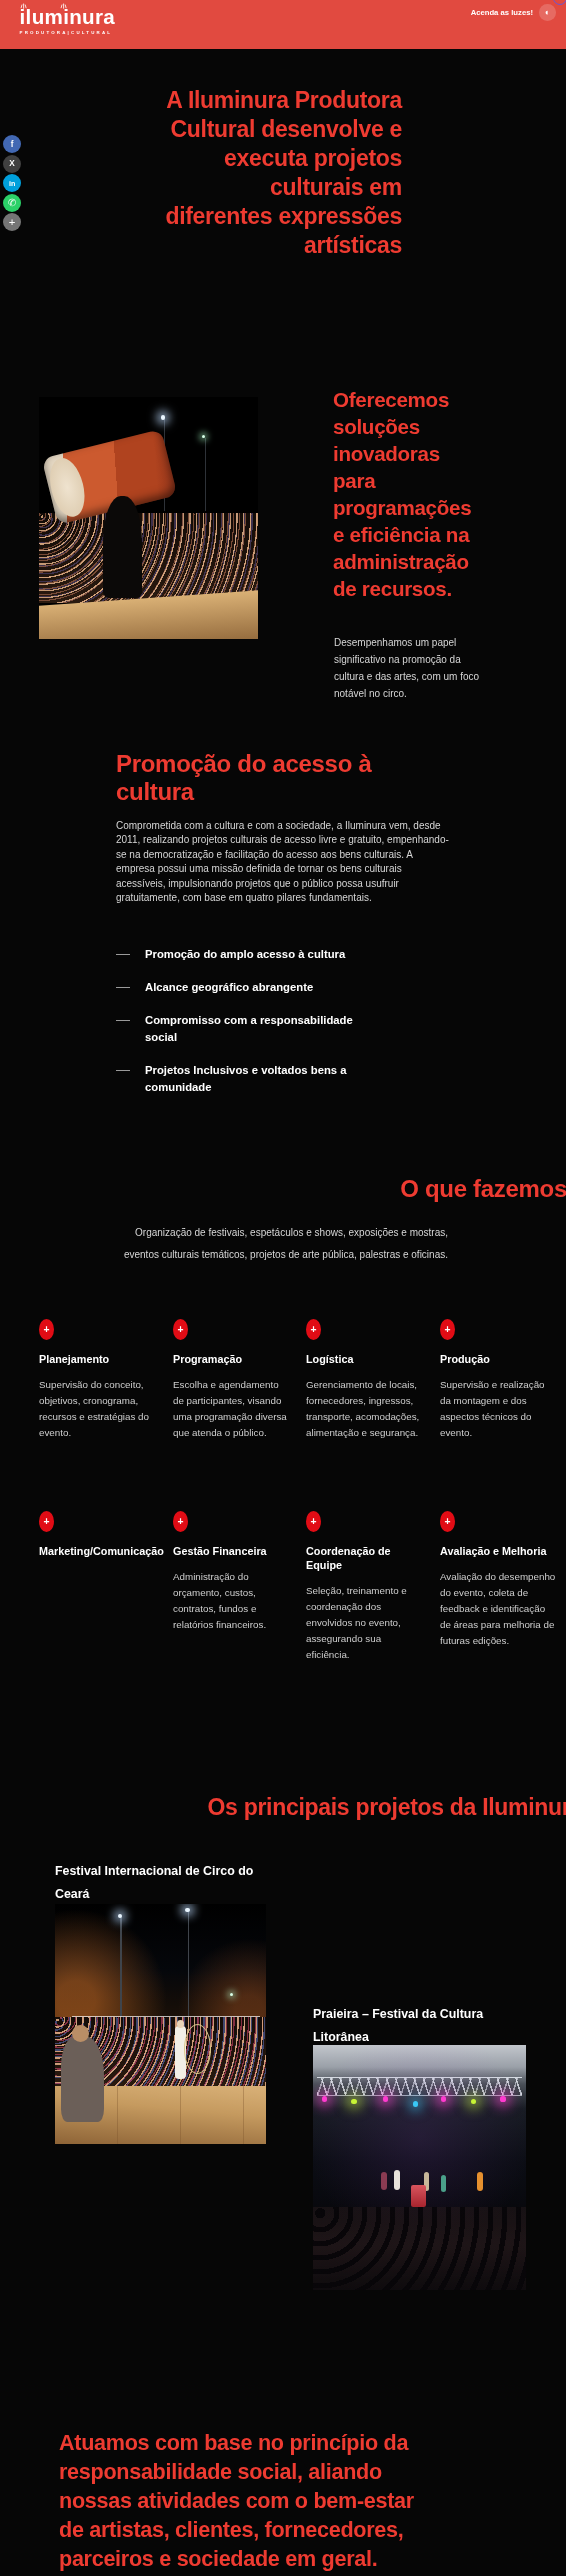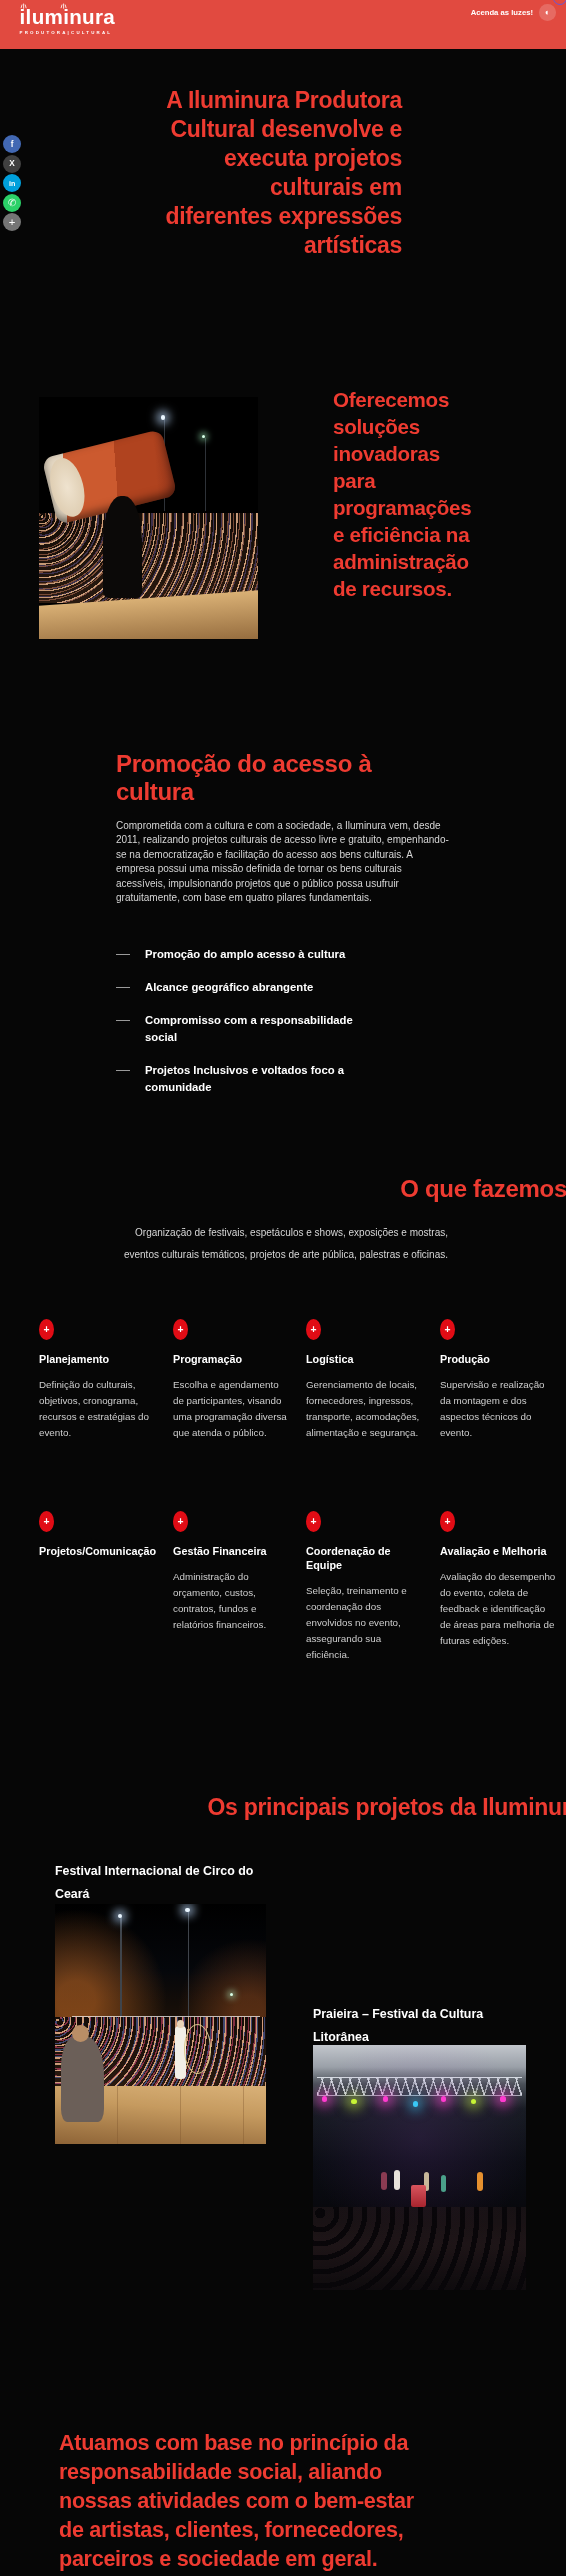--- a/index.html
+++ b/index.html
@@ -167,56 +167,57 @@
     <div class="p1-glow" style="left:74.5%;top:15.5%;width:3.1px;height:3.1px;box-shadow:0 0 6.2px 2.6px rgba(170,255,200,.6);background:#d8ffe8;"></div>
     <div class="p1-crowd"></div>
     <div class="p1-floor"></div>
     <div class="p1-drum">
         <div class="p1-drumhead"></div>
       </div>
     <div class="p1-performer"></div>
   </div>
 
   <h2 class="abs red h-big about-heading" style="margin:0;">Oferecemos soluções inovadoras para programações e eficiência na administração de recursos.</h2>
+  <p class="abs gray-p about-para" style="margin:0;">Desempenhamos um papel significativo na promoção da cultura e das artes, com um foco notável no circo.</p>
 
   <h2 class="abs red h-big promo-heading" style="margin:0;">Promoção do acesso à cultura</h2>
   <p class="abs gray-p promo-para" style="margin:0;">Comprometida com a cultura e com a sociedade, a Iluminura vem, desde 2011, realizando projetos culturais de acesso livre e gratuito, empenhando-se na democratização e facilitação do acesso aos bens culturais. A empresa possui uma missão definida de tornar os bens culturais acessíveis, impulsionando projetos que o público possa usufruir gratuitamente, com base em quatro pilares fundamentais.</p>
   <ul class="abs pillars">
     <li>Promoção do amplo acesso à cultura</li>
     <li>Alcance geográfico abrangente</li>
     <li>Compromisso com a responsabilidade social</li>
-    <li>Projetos Inclusivos e voltados foco a comunidade</li>
+    <li>Projetos Inclusivos e voltados bens a comunidade</li>
   </ul>
 
   <h2 class="abs center red h-big services-heading" style="margin:0;padding-left:32px;">O que fazemos</h2>
   <p class="abs center gray-p services-intro" style="margin:0;">Organização de festivais, espetáculos e shows, exposições e mostras, eventos culturais temáticos, projetos de arte pública, palestras e oficinas.</p>
 
   <div class="card" style="left:39px;top:1319px;">
     <div class="card-icon">+</div>
     <div class="card-title">Planejamento</div>
-    <div class="card-desc">Definição do culturais, objetivos, cronograma, recursos e estratégias do evento.</div>
+    <div class="card-desc">Supervisão do conceito, objetivos, cronograma, recursos e estratégias do evento.</div>
   </div>
   <div class="card" style="left:173px;top:1319px;">
     <div class="card-icon">+</div>
     <div class="card-title">Programação</div>
     <div class="card-desc">Escolha e agendamento de participantes, visando uma programação diversa que atenda o público.</div>
   </div>
   <div class="card" style="left:306px;top:1319px;">
     <div class="card-icon">+</div>
     <div class="card-title">Logística</div>
     <div class="card-desc">Gerenciamento de locais, fornecedores, ingressos, transporte, acomodações, alimentação e segurança.</div>
   </div>
   <div class="card" style="left:440px;top:1319px;">
     <div class="card-icon">+</div>
     <div class="card-title">Produção</div>
     <div class="card-desc">Supervisão e realização da montagem e dos aspectos técnicos do evento.</div>
   </div>
   <div class="card" style="left:39px;top:1511px;">
     <div class="card-icon">+</div>
-    <div class="card-title">Projetos/Comunicação</div>
+    <div class="card-title">Marketing/Comunicação</div>
   </div>
   <div class="card" style="left:173px;top:1511px;">
     <div class="card-icon">+</div>
     <div class="card-title">Gestão Financeira</div>
     <div class="card-desc">Administração do orçamento, custos, contratos, fundos e relatórios financeiros.</div>
   </div>
   <div class="card" style="left:306px;top:1511px;">
     <div class="card-icon">+</div>
     <div class="card-title">Coordenação de Equipe</div>
     <div class="card-desc">Seleção, treinamento e coordenação dos envolvidos no evento, assegurando sua eficiência.</div>

